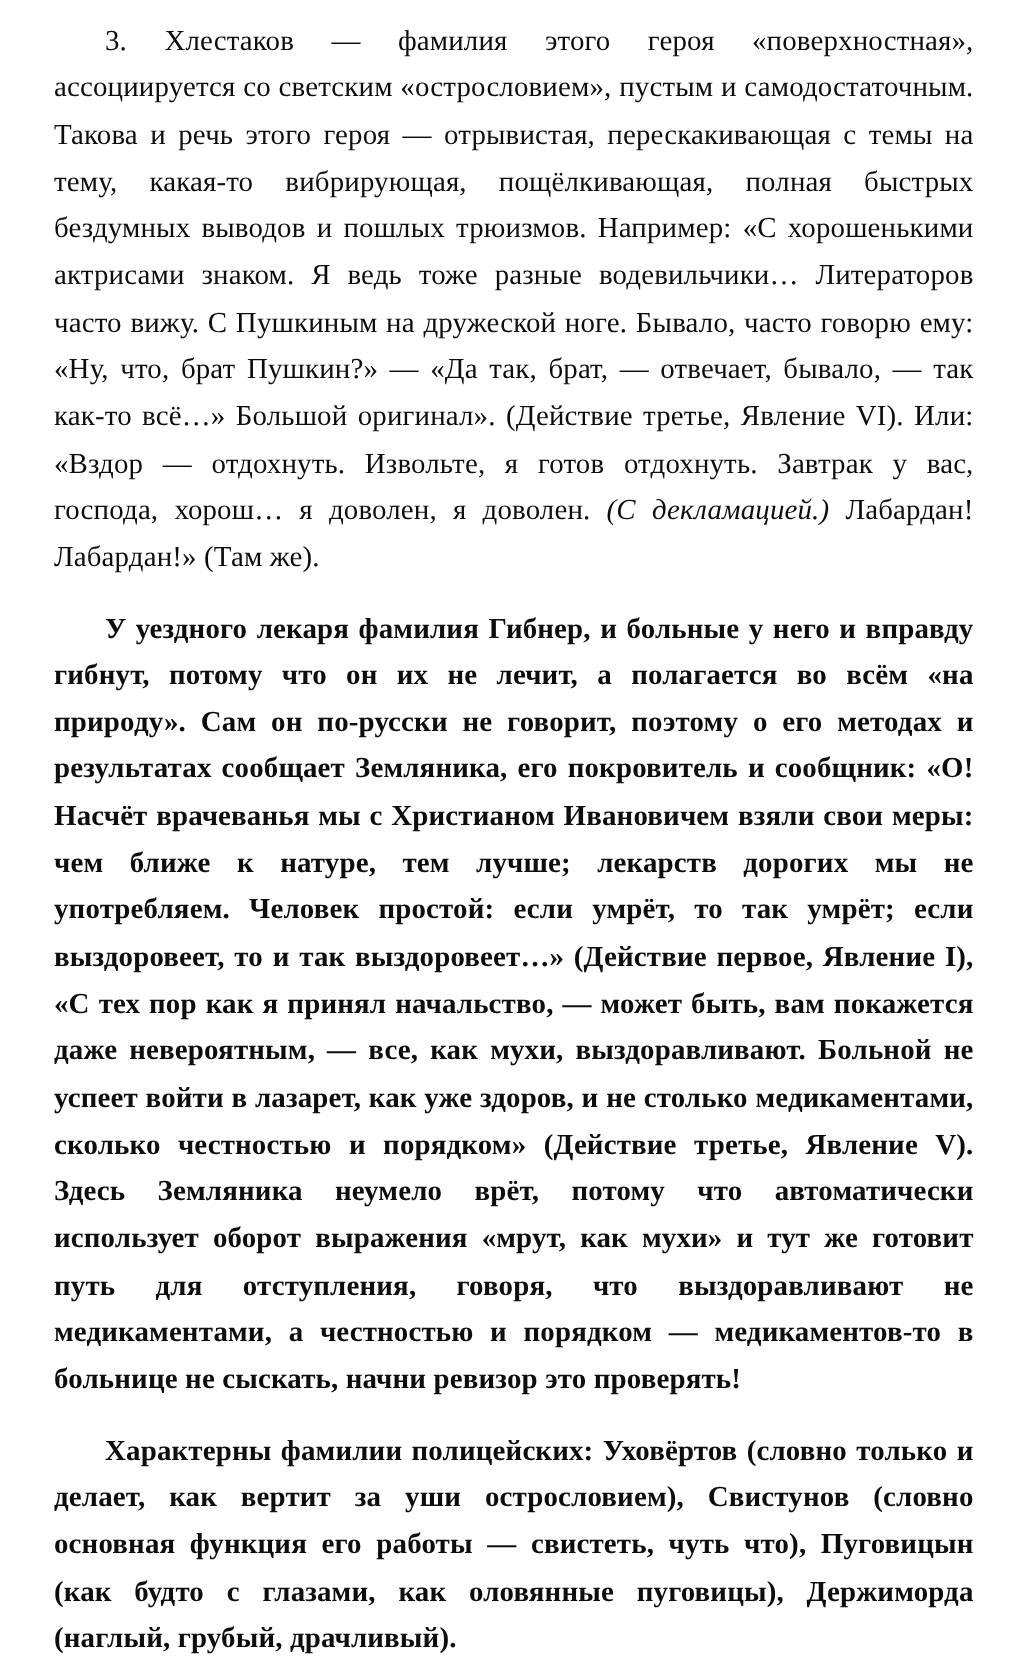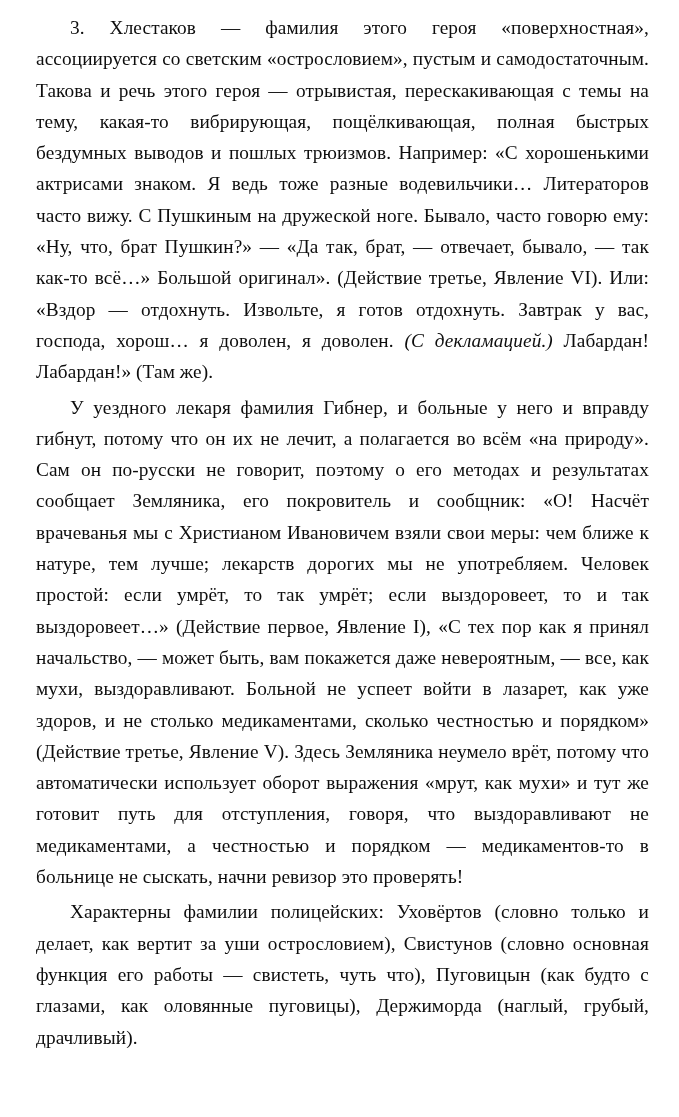--- a/index.html
+++ b/index.html
@@ -25,21 +25,22 @@
     margin: 0 0 0 0;
     text-indent: 34px;
     text-align: justify;
     font-size: 19.3px;
     line-height: 31.3px;
     letter-spacing: 0.1px;
     word-spacing: 0px;
     hyphens: manual;
   }
   .para + .para {
-    margin-top: 4px;
+    margin-top: 16px;
+    font-weight: bold;
   }
   .para em {
     font-style: italic;
   }
 </style>
 </head>
 <body>
 
 <div id="page">
   <p class="para" id="p1"><span>3. Хлестаков — фамилия этого героя «поверхностная», ассоциируется со светским «острословием», пустым и самодостаточным. Такова и речь этого героя — отрывистая, перескакивающая с темы на тему, какая-то вибрирующая, пощёлкивающая, полная быстрых бездумных выводов и пошлых трюизмов. Например: «С хорошенькими актрисами знаком. Я ведь тоже разные водевильчики… Литераторов часто вижу. С Пушкиным на дружеской ноге. Бывало, часто говорю ему: «Ну, что, брат Пушкин?» — «Да так, брат, — отвечает, бывало, — так как-то всё…» Большой оригинал». (Действие третье, Явление VI). Или: «Вздор — отдохнуть. Извольте, я готов отдохнуть. Завтрак у вас, господа, хорош… я доволен, я доволен. </span><em>(С декламацией.)</em><span> Лабардан! Лабардан!» (Там же).</span></p>

